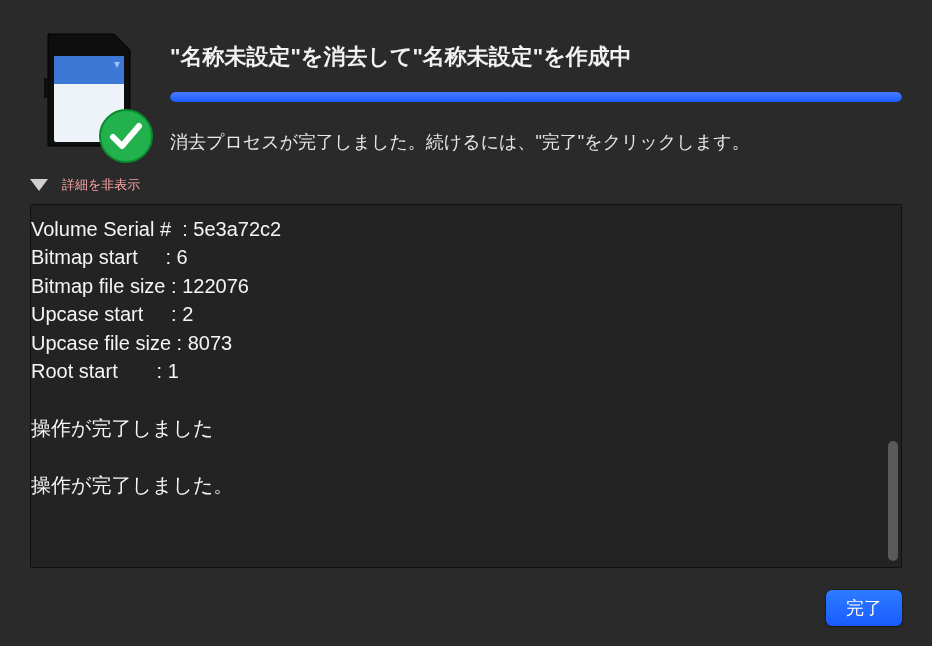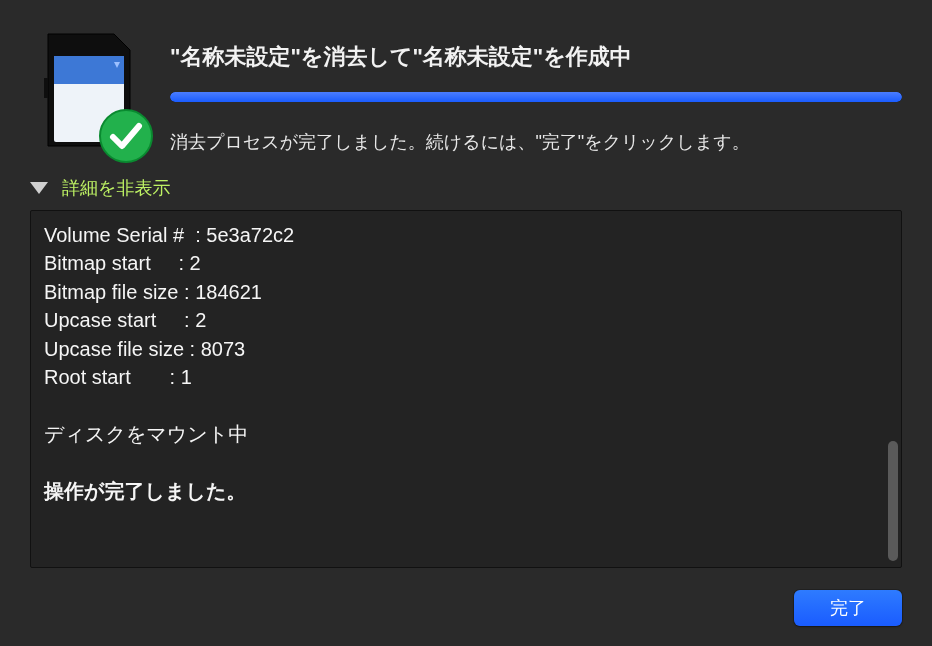--- a/index.html
+++ b/index.html
@@ -84,63 +84,63 @@
     cursor: pointer;
   }
   .disclosure-triangle {
     width: 0;
     height: 0;
     border-left: 9px solid transparent;
     border-right: 9px solid transparent;
     border-top: 12px solid #d0d0d0;
   }
   .disclosure-label {
-    font-size: 18px;
-    color: #bef264;
+    font-size: 13px;
+    color: #fca5a5;
   }
   .log-box {
     flex: 1;
     background: #232323;
     border: 1px solid #111;
     border-radius: 2px;
-    padding: 10px 13px;
+    padding: 10px 0;
     font-size: 20px;
     line-height: 1.42;
     color: #f5f5f5;
     overflow-y: auto;
     position: relative;
     font-family: -apple-system, BlinkMacSystemFont, "Hiragino Sans", sans-serif;
     margin-bottom: 22px;
   }
   .log-line {
     white-space: pre;
     font-family: -apple-system, BlinkMacSystemFont, sans-serif;
   }
   .log-line.bold {
-    font-weight: 700;
+    font-weight: 400;
   }
   .log-scrollbar {
     position: absolute;
     right: 3px;
     bottom: 6px;
     width: 10px;
     height: 120px;
     background: #5a5a5a;
     border-radius: 5px;
   }
   .footer-row {
     display: flex;
     justify-content: flex-end;
   }
   .done-button {
     background: linear-gradient(to bottom, #2e7bff, #1a5cff);
     border: none;
     color: #fff;
     font-size: 18px;
-    padding: 6px 36px;
+    padding: 6px 20px;
     border-radius: 6px;
     cursor: pointer;
     box-shadow: 0 0 0 1px rgba(0,0,0,0.2), 0 1px 2px rgba(0,0,0,0.3);
   }
 </style>
 </head>
 <body>
 
 <div class="container">
   <div class="header-row">
@@ -172,27 +172,27 @@
   </div>
 
   <div class="disclosure-row">
     <div class="disclosure-triangle"></div>
     <div class="disclosure-label">詳細を非表示</div>
   </div>
 
   <div class="log-box" id="log-box">
 
     <div class="log-line">Volume Serial #  : 5e3a72c2</div>
-      <div class="log-line">Bitmap start     : 2</div>
-      <div class="log-line">Bitmap file size : 184621</div>
+      <div class="log-line">Bitmap start     : 6</div>
+      <div class="log-line">Bitmap file size : 122076</div>
       <div class="log-line">Upcase start     : 2</div>
       <div class="log-line">Upcase file size : 8073</div>
       <div class="log-line">Root start       : 1</div>
       <div class="log-line">&nbsp;</div>
-      <div class="log-line">ディスクをマウント中</div>
+      <div class="log-line">操作が完了しました</div>
       <div class="log-line">&nbsp;</div>
       <div class="log-line bold">操作が完了しました。</div>
       <div class="log-scrollbar"></div>
   </div>
 
   <div class="footer-row">
     <button class="done-button">完了</button>
   </div>
 </div>
 

